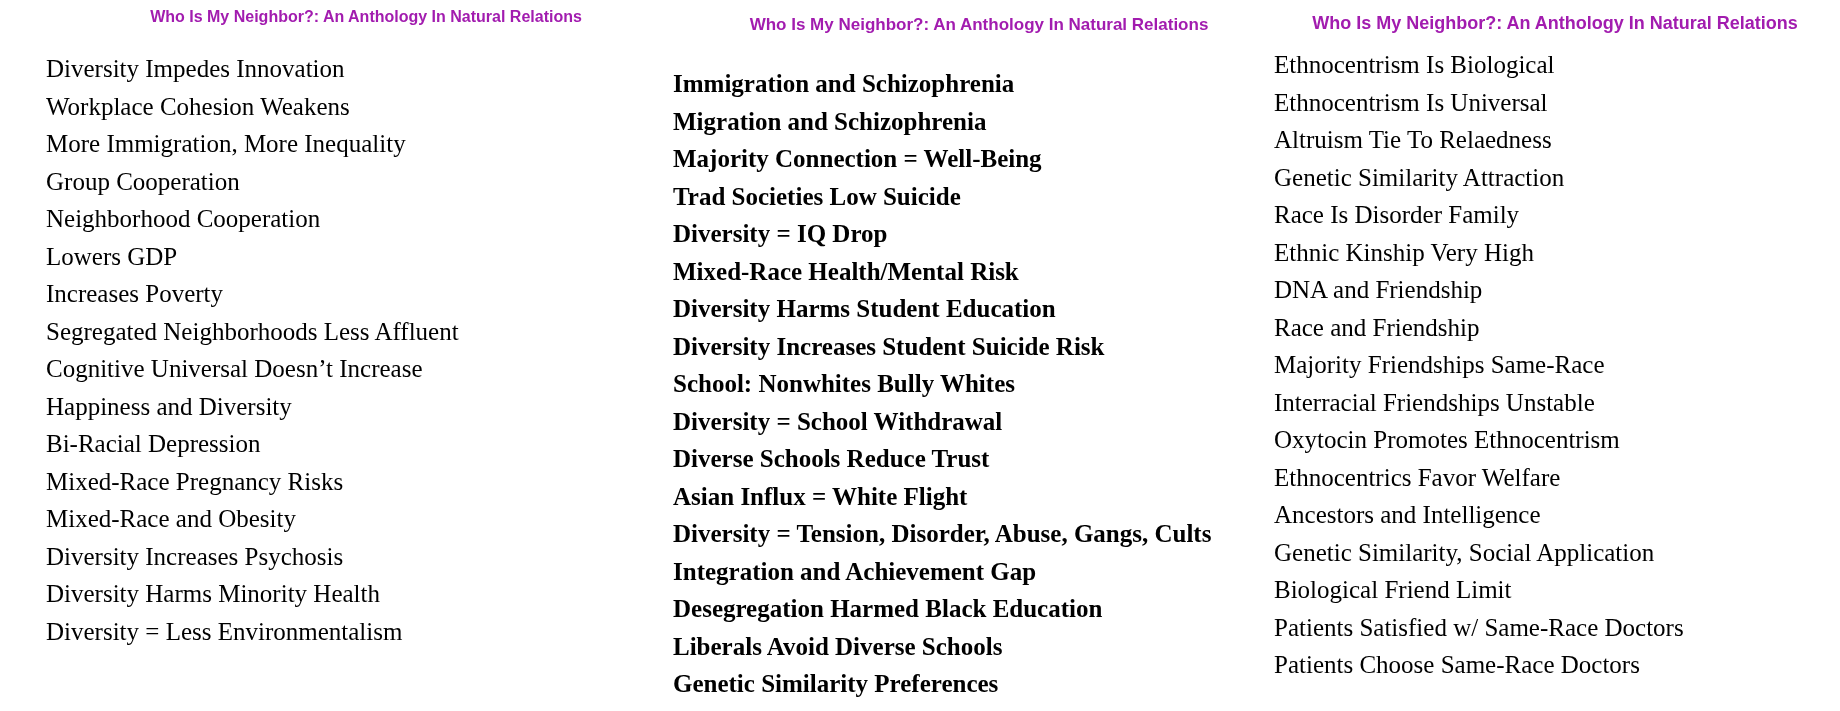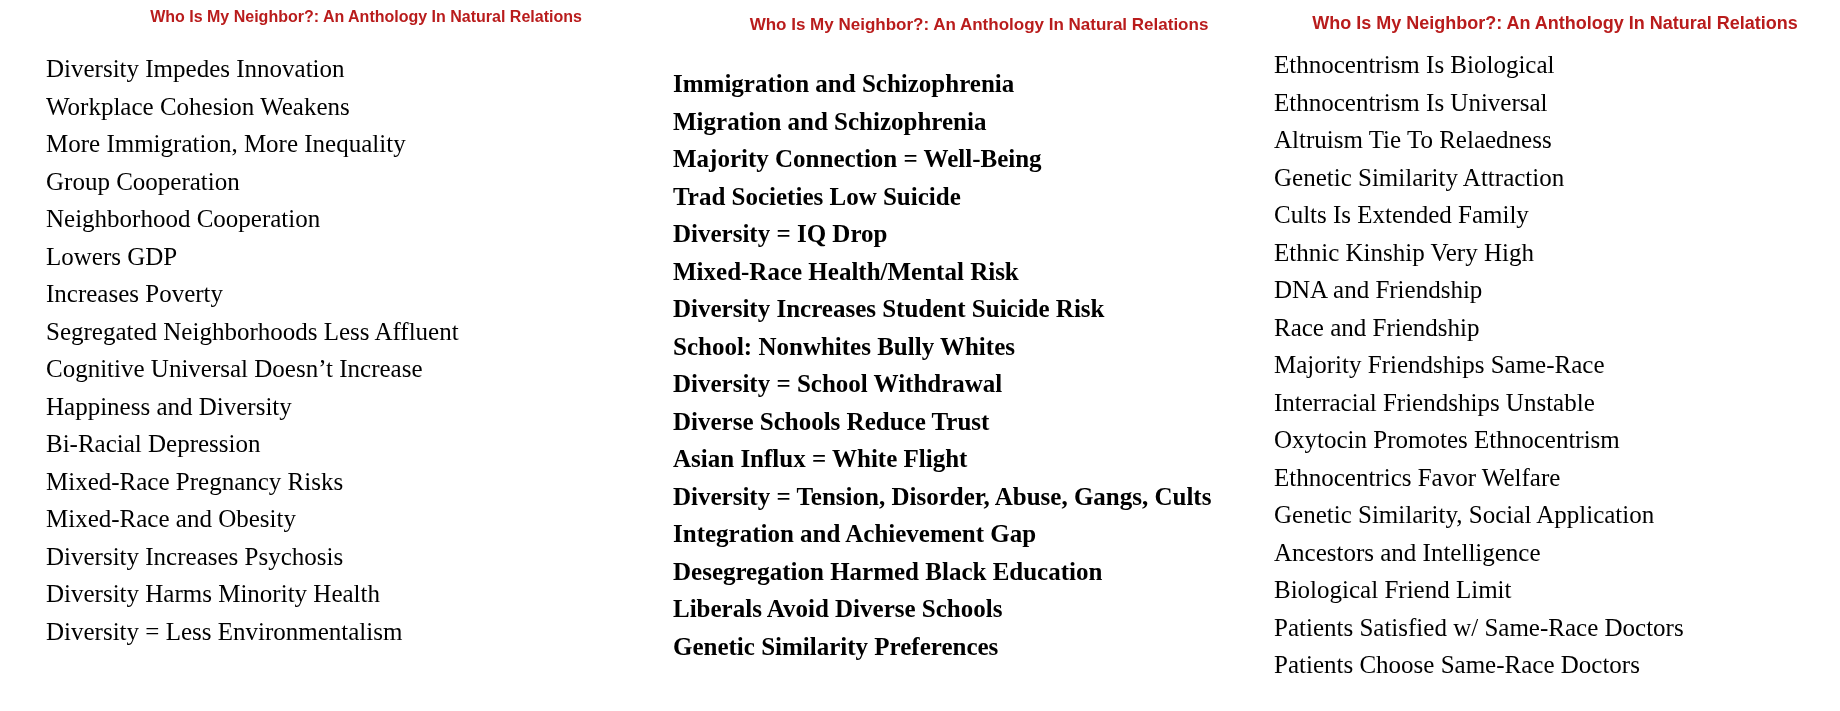--- a/index.html
+++ b/index.html
@@ -15,21 +15,21 @@
     font-family: "Liberation Serif", serif;
     color: #000000;
   }
   .col-header {
     position: absolute;
     margin: 0;
     transform: translateX(-50%);
     font-family: "Liberation Sans", sans-serif;
     font-weight: bold;
     white-space: nowrap;
-    color: #b91c1c;
+    color: #a21caf;
   }
   .h1 { left: 366px;  top: 8px;  font-size: 16px; }
   .h2 { left: 979px;  top: 15px; font-size: 17px; }
   .h3 { left: 1555px; top: 13px; font-size: 18px; }
 
   .toc-list {
     position: absolute;
     margin: 0;
     padding: 0;
     list-style: none;
@@ -74,49 +74,50 @@
 
   <section>
     <h2 class="col-header h2">Who Is My Neighbor?: An Anthology In Natural Relations</h2>
     <ul class="toc-list list2">
         <li>Immigration and Schizophrenia</li>
         <li>Migration and Schizophrenia</li>
         <li>Majority Connection = Well-Being</li>
         <li>Trad Societies Low Suicide</li>
         <li>Diversity = IQ Drop</li>
         <li>Mixed-Race Health/Mental Risk</li>
+        <li>Diversity Harms Student Education</li>
         <li>Diversity Increases Student Suicide Risk</li>
         <li>School: Nonwhites Bully Whites</li>
         <li>Diversity = School Withdrawal</li>
         <li>Diverse Schools Reduce Trust</li>
         <li>Asian Influx = White Flight</li>
         <li>Diversity = Tension, Disorder, Abuse, Gangs, Cults</li>
         <li>Integration and Achievement Gap</li>
         <li>Desegregation Harmed Black Education</li>
         <li>Liberals Avoid Diverse Schools</li>
         <li>Genetic Similarity Preferences</li>
       </ul>
   </section>
 
   <section>
     <h2 class="col-header h3">Who Is My Neighbor?: An Anthology In Natural Relations</h2>
     <ul class="toc-list list3">
         <li>Ethnocentrism Is Biological</li>
         <li>Ethnocentrism Is Universal</li>
         <li>Altruism Tie To Relaedness</li>
         <li>Genetic Similarity Attraction</li>
-        <li>Cults Is Extended Family</li>
+        <li>Race Is Disorder Family</li>
         <li>Ethnic Kinship Very High</li>
         <li>DNA and Friendship</li>
         <li>Race and Friendship</li>
         <li>Majority Friendships Same-Race</li>
         <li>Interracial Friendships Unstable</li>
         <li>Oxytocin Promotes Ethnocentrism</li>
         <li>Ethnocentrics Favor Welfare</li>
+        <li>Ancestors and Intelligence</li>
         <li>Genetic Similarity, Social Application</li>
-        <li>Ancestors and Intelligence</li>
         <li>Biological Friend Limit</li>
         <li>Patients Satisfied w/ Same-Race Doctors</li>
         <li>Patients Choose Same-Race Doctors</li>
       </ul>
   </section>
 
 </main>
 
 </body></html>

